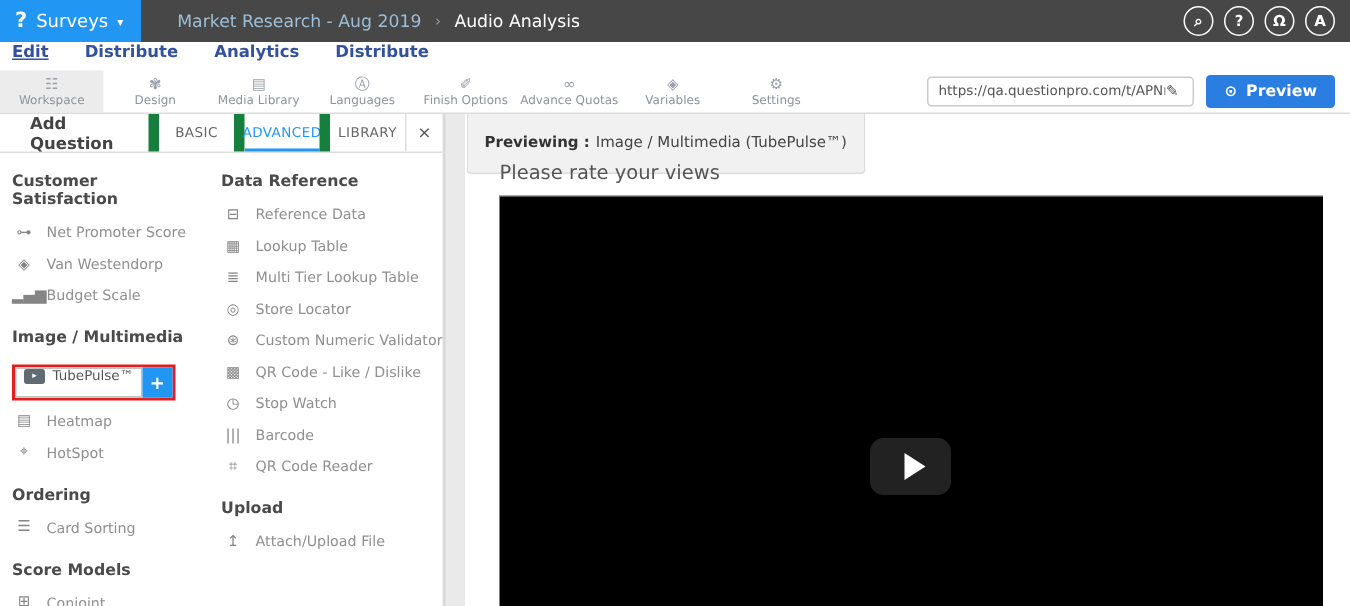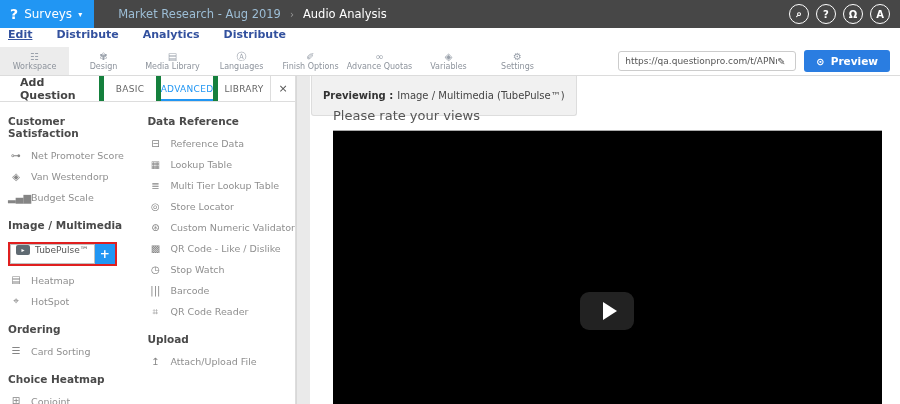--- a/index.html
+++ b/index.html
@@ -38,21 +38,21 @@
   .url-box { display:flex; align-items:center; border:1px solid #ccc; border-radius:3px; height:20px; padding:0 6px; background:#fff; width:178px; }
   .url-input { border:none; outline:none; font-size:9px; color:#555; width:152px; background:transparent; font-family:inherit; }
   .pencil { font-size:10px; color:#555; cursor:pointer; }
   .preview-btn { background:#2a7de1; color:#fff; font-size:10.5px; font-weight:bold; height:22px; padding:0 12px; border-radius:3px; display:flex; align-items:center; gap:6px; cursor:pointer; }
   .eye { font-size:10px; }
 
   
   .panel { position:absolute; top:76px; left:0; width:296px; bottom:0; background:#fff; border-right:1px solid #ddd; }
   .panel-header { height:26px; border-bottom:1px solid #ddd; display:flex; align-items:stretch; }
   .panel-title { font-size:11px; font-weight:bold; color:#444; display:flex; align-items:center; padding-left:20px; flex:1; }
-  .tab { width:57px; display:flex; align-items:center; justify-content:center; font-size:9px; color:#666; border-left:5px solid #15803d; letter-spacing:.3px; cursor:pointer; }
+  .tab { width:57px; display:flex; align-items:center; justify-content:center; font-size:9px; color:#666; border-left:7px solid #15803d; letter-spacing:.3px; cursor:pointer; }
   .tab.active { color:#2196f3; box-shadow:inset 0 -2px 0 #2196f3; }
   .close-btn { width:25px; border-left:1px solid #ddd; display:flex; align-items:center; justify-content:center; font-size:11px; color:#555; cursor:pointer; }
   .panel-body { position:absolute; top:26px; left:0; right:0; bottom:0; display:flex; overflow:hidden; }
   .pcol1 { width:140px; padding:2px 0 11px 8px; }
   .pcol2 { flex:1; padding:2px 0 0 10px; }
   .psec-heading { font-size:10.5px; font-weight:bold; color:#4a4a4a; margin:11px 0 6px; }
   .pitem { display:flex; align-items:center; gap:7px; height:21px; cursor:pointer; }
   .picon { width:16px; text-align:center; font-size:10px; color:#858585; line-height:1; }
   .plabel { font-size:9.5px; color:#8f8f8f; white-space:nowrap; }
   .tp-wrap { border:2px solid #e01f1f; display:inline-flex; align-items:center; margin:2px 0 4px; cursor:pointer; }
@@ -195,21 +195,21 @@
             <div class="tp-plus">+</div>
           </div><div class="pitem">
             <span class="picon">▤</span>
             <span class="plabel">Heatmap</span>
           </div><div class="pitem">
             <span class="picon">⌖</span>
             <span class="plabel">HotSpot</span>
           </div><div class="psec-heading">Ordering</div><div class="pitem">
             <span class="picon">☰</span>
             <span class="plabel">Card Sorting</span>
-          </div><div class="psec-heading">Choice Heatmap</div><div class="pitem">
+          </div><div class="psec-heading">Score Models</div><div class="pitem">
             <span class="picon">⊞</span>
             <span class="plabel">Conjoint</span>
           </div></div>
       <div class="pcol2">
           <div class="psec-heading">Data Reference</div>
           <div class="pitem">
             <span class="picon">⊟</span>
             <span class="plabel">Reference Data</span>
           </div>
           <div class="pitem">

